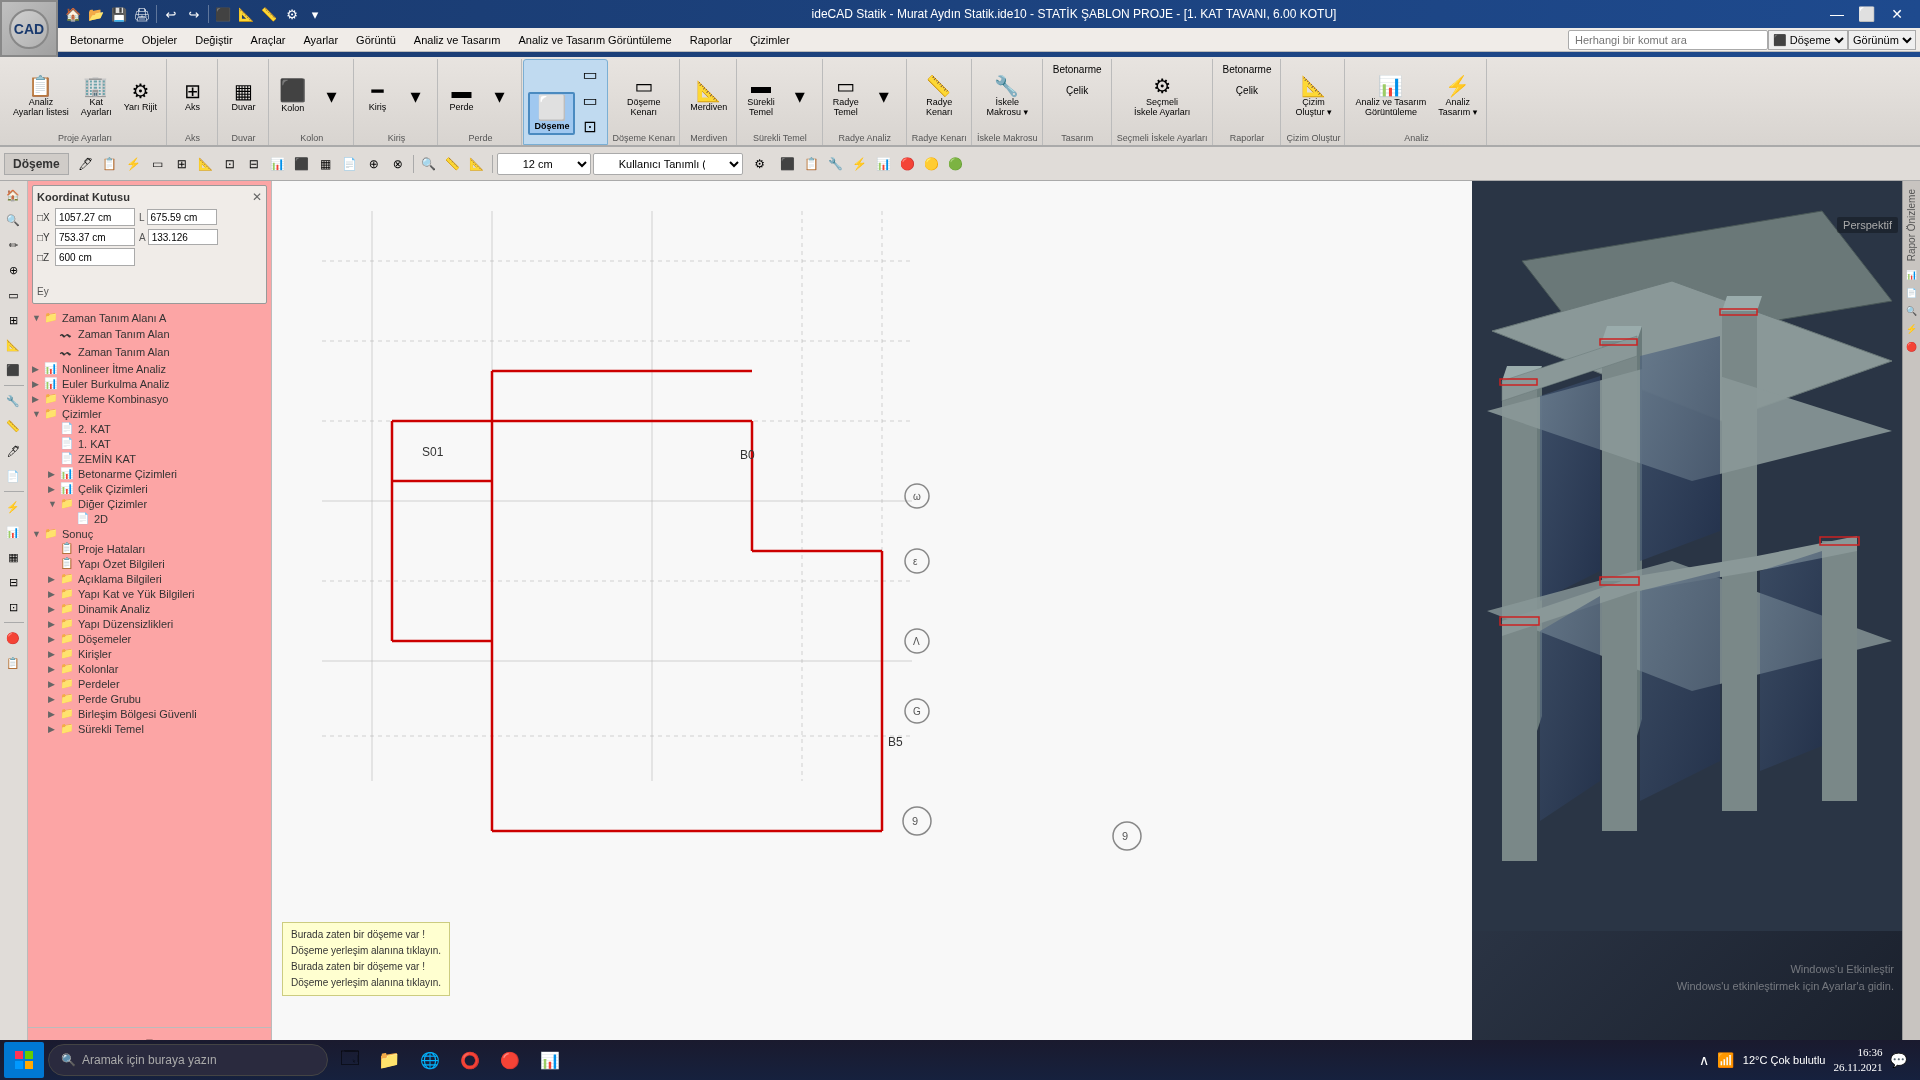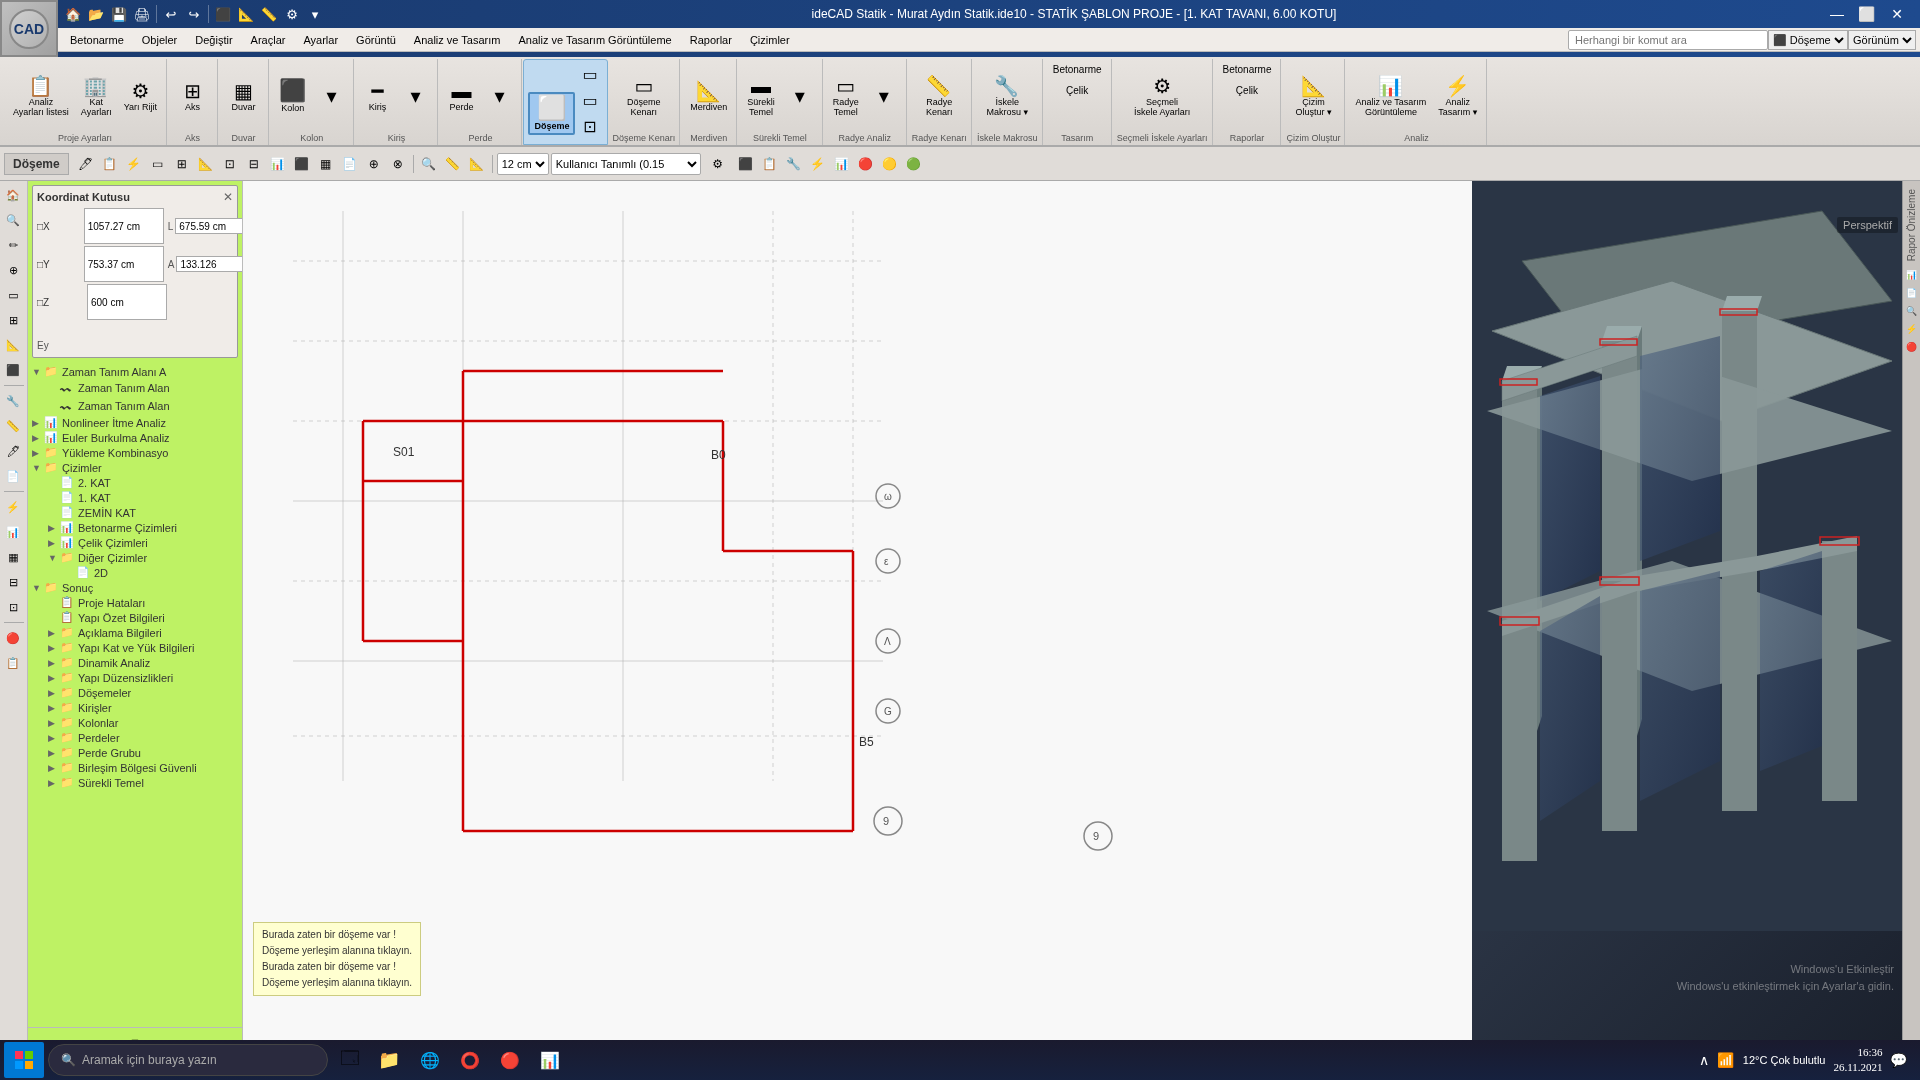--- a/index.html
+++ b/index.html
@@ -89,21 +89,21 @@
       display: flex; align-items: center; justify-content: center;
       font-size: 12px;
       border-radius: 2px;
     }
     .sub-tb-separator { width: 1px; height: 18px; background: #aaa; margin: 0 2px; }
     .sub-tb-dropdown {
       height: 22px;
       border: 1px solid #aaa;
       background: white;
       font-size: 11px;
-      padding: 0 0;
+      padding: 0 21px;
       cursor: pointer;
       border-radius: 2px;
     }
 
     
     #left-panel {
       width: 220px;
       background: #f5f3f0;
       border-right: 1px solid #bbb;
       display: flex;
@@ -129,23 +129,22 @@
     .coord-label {
       width: 16px;
       font-size: 10px;
       color: #333;
     }
     .coord-input {
       width: 80px;
       height: 16px;
       border: 1px solid #aaa;
       font-size: 10px;
-      padding: 17px 3px;
+      padding: 8px 3px;
       background: white;
-      margin-left: 32px;
     }
     .coord-L { font-size: 10px; color: #555; margin-left: 2px; }
     .coord-val {
       width: 70px;
       height: 16px;
       border: 1px solid #aaa;
       font-size: 10px;
       padding: 1px 3px;
       background: white;
     }
@@ -735,21 +734,21 @@
       <button class="lt-btn">⚡</button>
       <button class="lt-btn">📊</button>
       <button class="lt-btn">▦</button>
       <button class="lt-btn">⊟</button>
       <button class="lt-btn">⊡</button>
       <div style="width:20px;height:1px;background:#aaa;margin:2px 0;"></div>
       <button class="lt-btn">🔴</button>
       <button class="lt-btn">📋</button>
     </div>
 
-    <div id="left-panel" style="width:215px;background:#bef264;border-right:1px solid #bbb;display:flex;flex-direction:column;overflow:hidden;">
+    <div id="left-panel" style="width:244px;background:#fca5a5;border-right:1px solid #bbb;display:flex;flex-direction:column;overflow:hidden;">
 
       <div id="koordinat-kutusu" style="background:#f0ece8;border:1px solid #999;border-radius:2px;margin:4px;padding:4px;">
         <div style="display:flex;justify-content:space-between;align-items:center;font-size:11px;font-weight:bold;margin-bottom:4px;color:#333;">
           <span>Koordinat Kutusu</span>
           <button style="background:none;border:none;cursor:pointer;font-size:12px;color:#666;">✕</button>
         </div>
         <div class="coord-row">
           <span class="coord-label">□X</span>
           <input class="coord-input" value="1057.27 cm" style="">
           <span class="coord-L">L</span>

